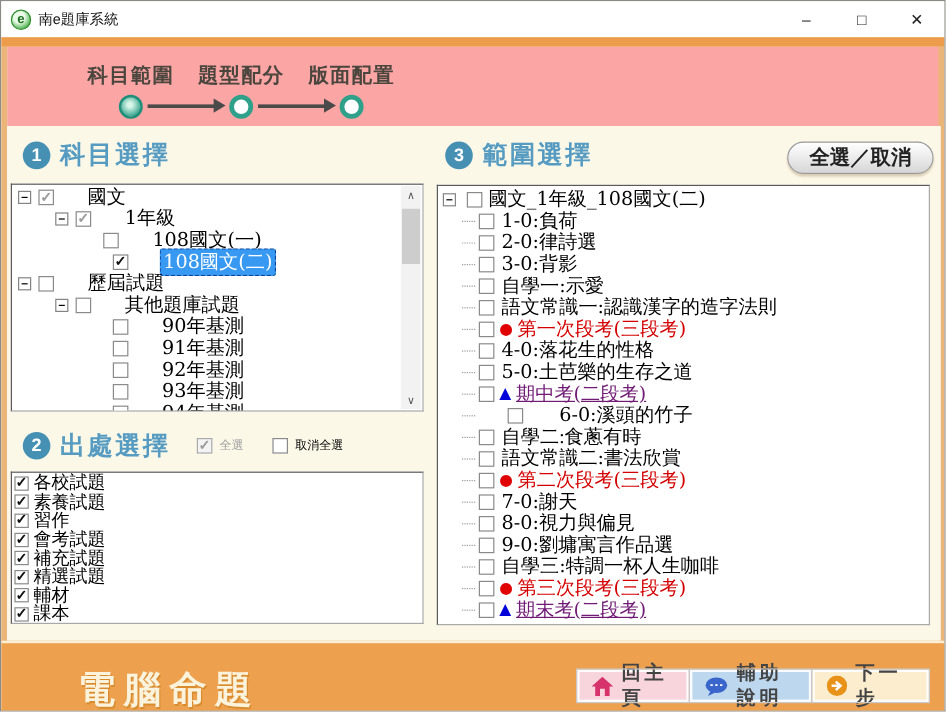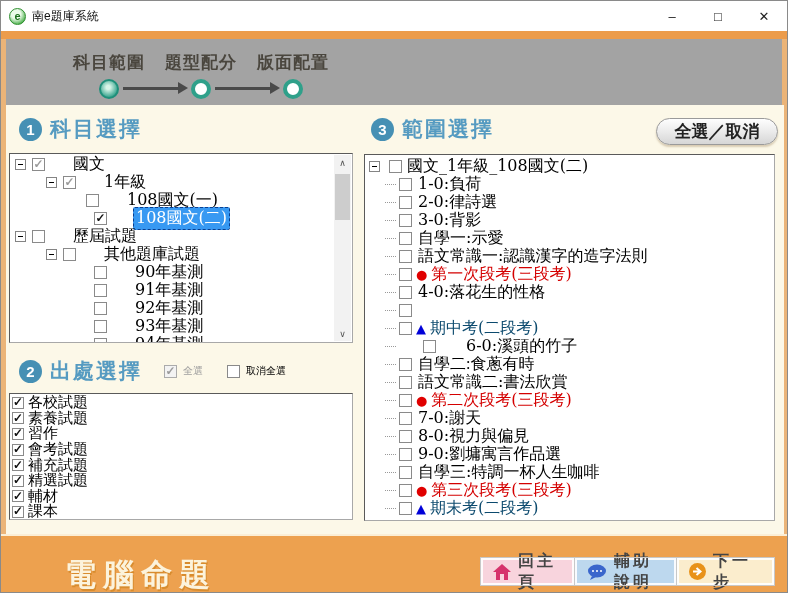--- a/index.html
+++ b/index.html
@@ -12,21 +12,21 @@
             border:1px solid #2f8f2f;color:#1d6f1d;font-weight:bold;font-size:11px;
             display:flex;align-items:center;justify-content:center;margin-right:6px;box-sizing:border-box;}
   .titletext{font-size:12px;color:#111;}
   .win-controls{position:absolute;right:0;top:0;height:30px;display:flex;}
   .win-btn{width:46px;height:30px;display:flex;align-items:center;justify-content:center;
            font-size:13px;color:#222;cursor:default;}
   
   .top-strip{position:absolute;left:0;top:30px;width:100%;height:8px;background:#EC9C4B;}
   .side-frame{position:absolute;left:0;top:38px;width:100%;height:495px;box-sizing:border-box;
               border-left:5px solid #EBB478;border-right:5px solid #EBB478;pointer-events:none;}
-  .wizard{position:absolute;left:5px;top:38px;width:778px;height:66px;background:#a3a3a3;}
+  .wizard{position:absolute;left:5px;top:38px;width:778px;height:66px;background:#fca5a5;}
   .wz-label{position:absolute;top:12px;width:90px;text-align:center;font-size:17px;font-weight:bold;color:#4A463E;letter-spacing:1px;}
   .wz-circle{position:absolute;top:40px;width:20px;height:20px;border-radius:50%;box-sizing:border-box;}
   .wz-circle.active{background:radial-gradient(circle at 45% 40%, #D8F5E8 15%, #35A38C 75%);border:2px solid #1F8F7A;}
   .wz-circle.inactive{background:#fff;border:4px solid #2FA08A;}
   .wz-arrow{position:absolute;top:48px;height:3px;background:#4A4A4A;}
   .wz-arrow::after{content:"";position:absolute;right:-9px;top:-5px;border-left:10px solid #4A4A4A;
                    border-top:6px solid transparent;border-bottom:6px solid transparent;}
   
   .main{position:absolute;left:5px;top:104px;width:778px;height:429px;background:#FCF8E8;}
   .sec-header{position:absolute;display:flex;align-items:center;gap:8px;}
@@ -46,21 +46,21 @@
       display:flex;align-items:center;justify-content:center;}
   .cb.checked::after{content:"✓";font-size:12px;font-weight:bold;color:#111;line-height:1;margin-top:-1px;}
   .cb.partial::after{content:"✓";font-size:12px;font-weight:bold;color:#9b9b9b;line-height:1;margin-top:-1px;}
   .cb.disabled{background:#f3f3f3;border-color:#ababab;}
   .tlabel{padding:0 2px;}
   .tlabel.selected{background:#3899F2;color:#fff;border:1px dashed #0b3e8f;border-radius:2px;}
   .stub{width:11px;height:0;border-top:1px dotted #999;flex:none;margin-right:1px;}
   .marker-red{color:#E00000;font-size:13px;margin-right:2px;}
   .marker-blue{color:#0000D8;font-size:13px;margin-right:2px;}
   .exam-red{color:#D40000;}
-  .exam-blue{color:#0c4a6e;}
+  .exam-blue{color:#701a75;text-decoration:underline;}
   
   .scrollbar{position:absolute;right:1px;top:1px;bottom:1px;width:17px;background:#F2F2F2;}
   .sb-arrow{position:absolute;left:0;width:17px;height:15px;color:#555;font-size:9px;
             display:flex;align-items:center;justify-content:center;}
   .sb-thumb{position:absolute;left:1px;top:19px;width:15px;height:46px;background:#CDCDCD;}
   
   .hdr-cb-group{display:flex;align-items:center;gap:6px;font-family:"DejaVu Serif",serif;font-size:10px;}
   .hdr-cb-group .lbl-dis{color:#9E9E9E;}
   
   .srow{display:flex;align-items:center;height:15.6px;font-size:15px;font-family:"DejaVu Serif",serif;}
@@ -282,20 +282,21 @@
             <span class="tlabel exam-red">第一次段考(三段考)</span>
           </div>
           <div class="trow" style="padding-left: 20px;">
             <span class="stub"></span>
             <span class="cb" style="margin: 0px 4px 0px 2px;"></span>
             <span class="tlabel ">4-0:落花生的性格</span>
           </div>
           <div class="trow" style="padding-left: 20px;">
             <span class="stub"></span>
             <span class="cb" style="margin: 0px 4px 0px 2px;"></span>
+            <span class="tlabel ">5-0:土芭樂的生存之道</span>
           </div>
           <div class="trow" style="padding-left: 20px;">
             <span class="stub"></span>
             <span class="cb" style="margin: 0px 4px 0px 2px;"></span>
             <span class="marker-blue">▲</span>
             <span class="tlabel exam-blue">期中考(二段考)</span>
           </div>
           <div class="trow" style="padding-left: 20px; gap: 24px;">
             <span class="stub"></span>
             <span class="cb" style="margin: 0px 4px 0px 2px;"></span>

